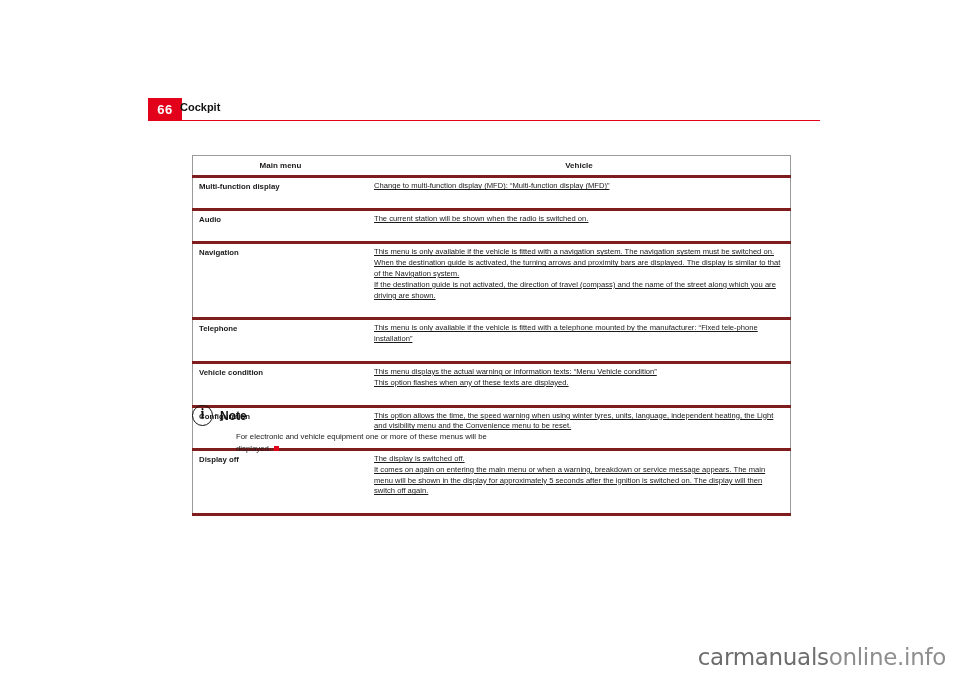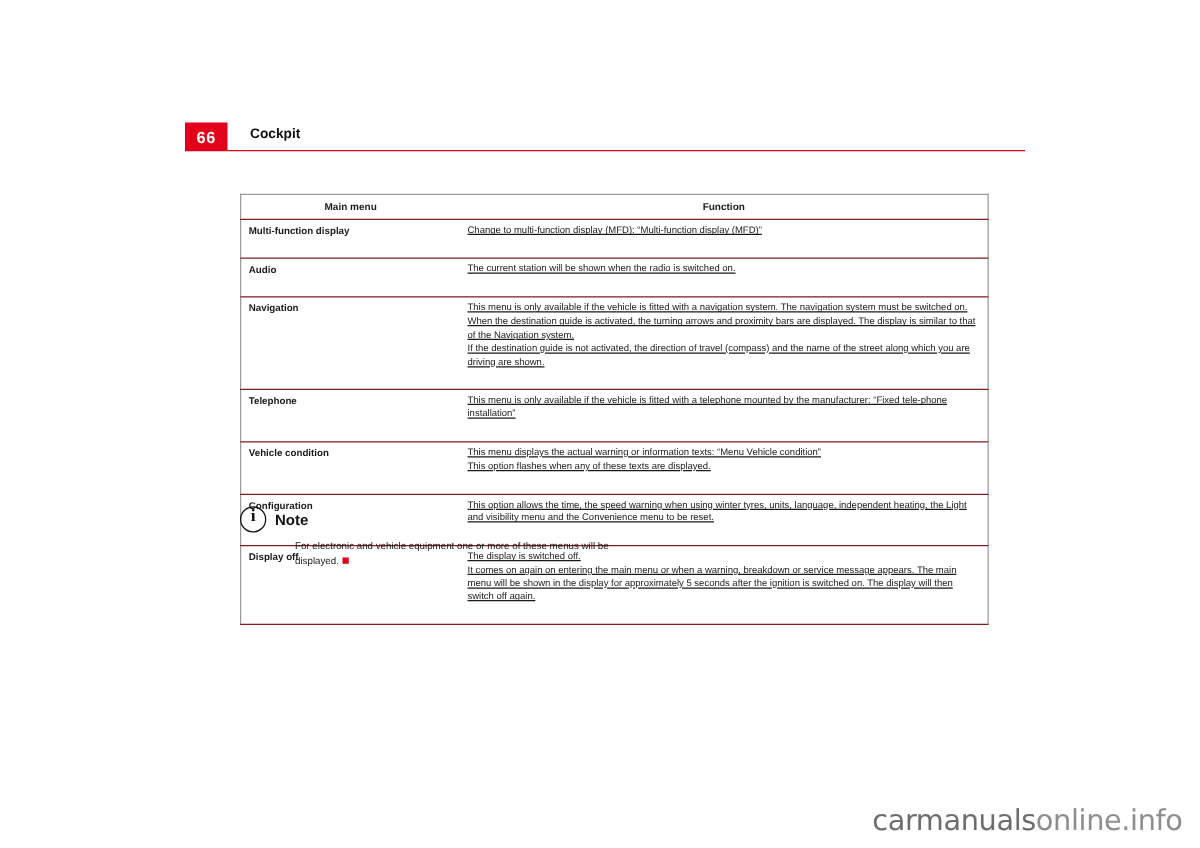--- a/index.html
+++ b/index.html
@@ -34,21 +34,21 @@
     color: #ffffff;
     font-size: 13px;
     font-weight: bold;
     display: flex;
     align-items: center;
     justify-content: center;
     letter-spacing: 0.5px;
   }
   .chapter-title {
     position: absolute;
-    left: 200px;
+    left: 180px;
     top: 3px;
     font-size: 11px;
     font-weight: bold;
     color: #111;
   }
   .header-rule {
     position: absolute;
     left: 148px;
     top: 22px;
     width: 672px;
@@ -62,21 +62,21 @@
     left: 192px;
     top: 155px;
     width: 573px;
     border-collapse: collapse;
     border: 1px solid #9a9a9a;
     table-layout: fixed;
   }
   .content-table th,
   .content-table td {
     border-top: 1px solid #9a9a9a;
-    border-bottom: 1px solid #7f1d1d;
+    border-bottom: 3px solid #7f1d1d;
     padding: 3px 6px 16px 6px;
     vertical-align: top;
     font-size: 7.6px;
     line-height: 1.42;
   }
   .content-table thead th {
     text-align: center;
     font-weight: bold;
     font-size: 8px;
     padding-top: 4px;
@@ -170,21 +170,21 @@
 <div class="page-header">
   <div class="page-number-box">66</div>
   <div class="chapter-title">Cockpit</div>
   <div class="header-rule"></div>
 </div>
 
 <table class="content-table">
   <thead>
     <tr>
       <th class="col-menu">Main menu</th>
-      <th class="col-func">Function</th>
+      <th class="col-func">Vehicle</th>
     </tr>
   </thead>
   <tbody>
     <tr>
       <td class="menu-cell">Multi-function display</td>
       <td class="func-cell">
         <p>Change to multi-function display (MFD): “Multi-function display (MFD)”</p>
       </td>
     </tr>
     <tr>

